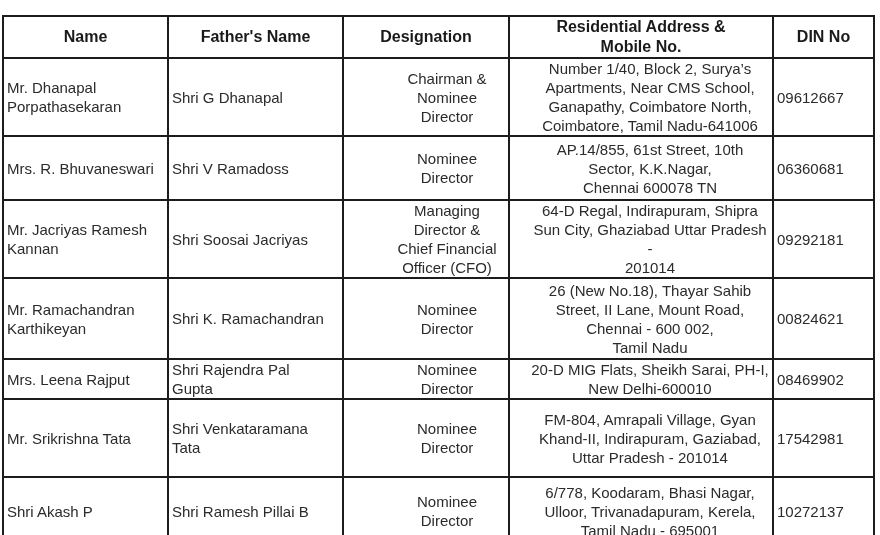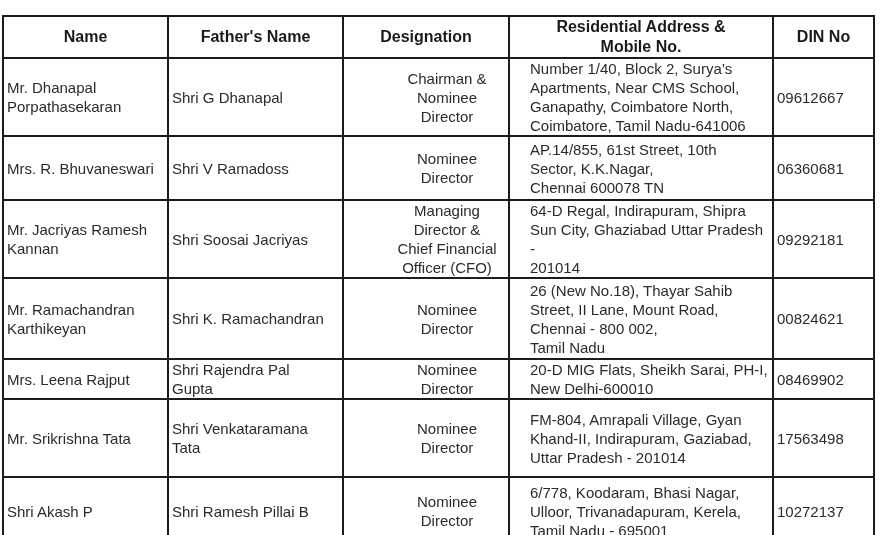--- a/index.html
+++ b/index.html
@@ -33,21 +33,21 @@
     text-align: center;
     line-height: 20px;
     padding: 0 2px;
   }
   .directors td {
     font-size: 15px;
     line-height: 19px;
   }
   td.c-name, td.c-father { text-align: left; }
   td.c-desig { text-align: center; padding-left: 45px; }
-  td.c-addr { text-align: left; padding: 0 2px 0 20px; margin-left: 20px; }
+  td.c-addr { text-align: center; padding: 0 2px 0 20px; margin-left: 20px; }
   td.c-din { }
 </style>
 </head>
 <body>
 
 <table class="directors">
   <colgroup>
     <col style="width:165px">
     <col style="width:175px">
     <col style="width:166px">
@@ -98,42 +98,42 @@
 201014</td>
       <td class="c-din">09292181</td>
     </tr>
     <tr style="height:81px">
       <td class="c-name">Mr. Ramachandran
 Karthikeyan</td>
       <td class="c-father">Shri K. Ramachandran</td>
       <td class="c-desig">Nominee Director</td>
       <td class="c-addr">26 (New No.18), Thayar Sahib
 Street, II Lane, Mount Road,
-Chennai - 800 002,
+Chennai - 600 002,
 Tamil Nadu</td>
       <td class="c-din">00824621</td>
     </tr>
     <tr style="height:36px">
       <td class="c-name">Mrs. Leena Rajput</td>
       <td class="c-father">Shri Rajendra Pal
 Gupta</td>
       <td class="c-desig">Nominee Director</td>
       <td class="c-addr">20-D MIG Flats, Sheikh Sarai, PH-I,
 New Delhi-600010</td>
       <td class="c-din">08469902</td>
     </tr>
     <tr style="height:78px">
       <td class="c-name">Mr. Srikrishna Tata</td>
       <td class="c-father">Shri Venkataramana
 Tata</td>
       <td class="c-desig">Nominee Director</td>
       <td class="c-addr">FM-804, Amrapali Village, Gyan
 Khand-II, Indirapuram, Gaziabad,
 Uttar Pradesh - 201014</td>
-      <td class="c-din">17563498</td>
+      <td class="c-din">17542981</td>
     </tr>
     <tr style="height:68px">
       <td class="c-name">Shri Akash P</td>
       <td class="c-father">Shri Ramesh Pillai B</td>
       <td class="c-desig">Nominee Director</td>
       <td class="c-addr">6/778, Koodaram, Bhasi Nagar,
 Ulloor, Trivanadapuram, Kerela,
 Tamil Nadu - 695001</td>
       <td class="c-din">10272137</td>
     </tr>

